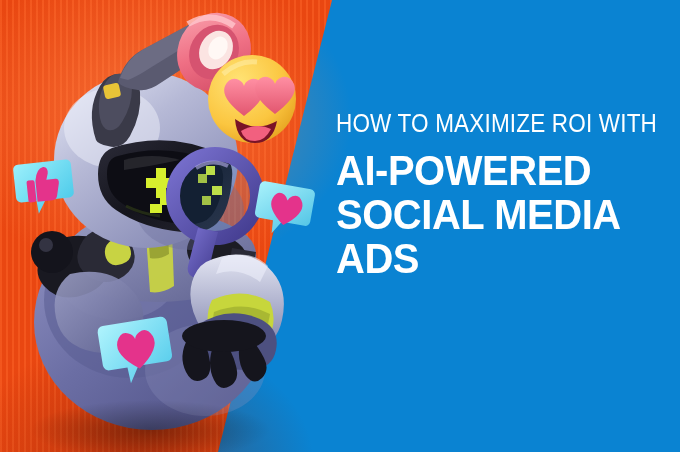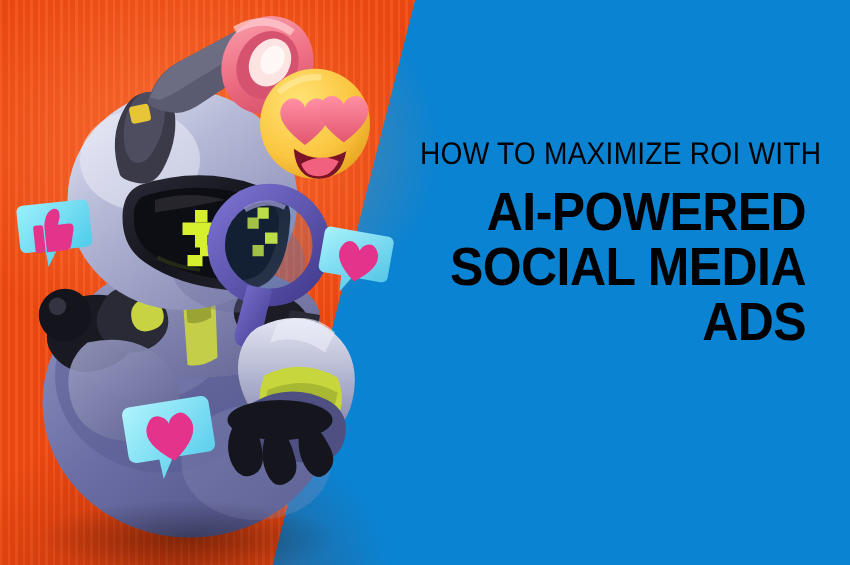--- a/index.html
+++ b/index.html
@@ -46,22 +46,21 @@
     position:absolute;left:0;bottom:0;width:330px;height:130px;
     background:radial-gradient(ellipse at 42% 110%, rgba(120,25,5,.45) 0%, rgba(120,25,5,0) 65%);
     pointer-events:none;
   }
 
   
   .copy{
     position:absolute;
     left:336px;top:108px;
     width:332px;
-    color:#000000;
-    text-align:right;
+    color:#ffffff;
   }
   .eyebrow{
     font-size:25px;
     line-height:30px;
     font-weight:400;
     letter-spacing:.2px;
     transform:scaleX(.90);
     transform-origin:left center;
     white-space:nowrap;
     margin:0 0 10px 0;

